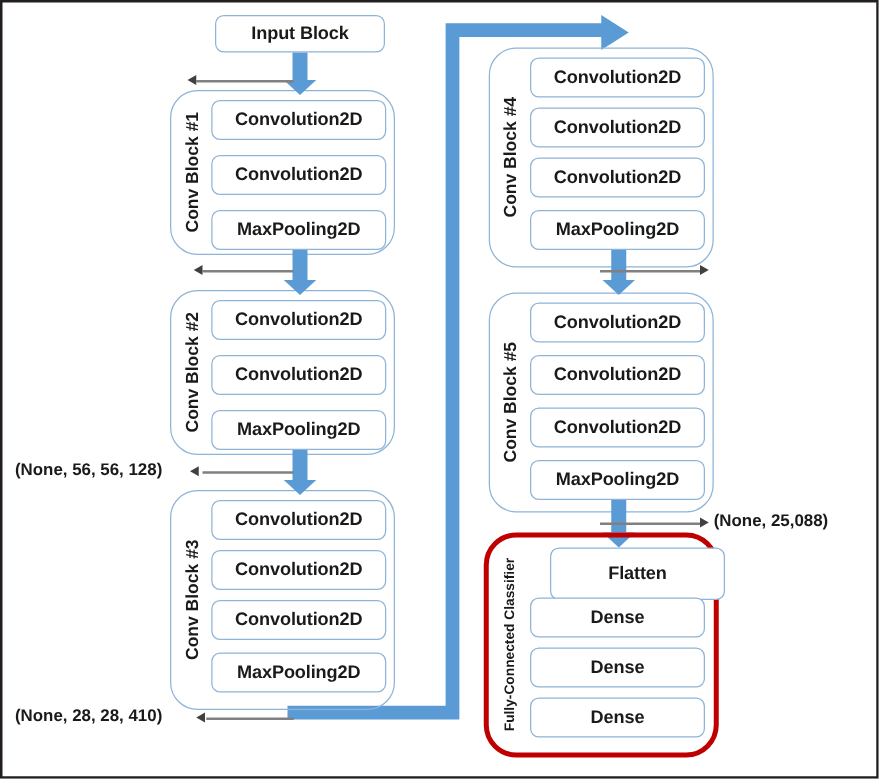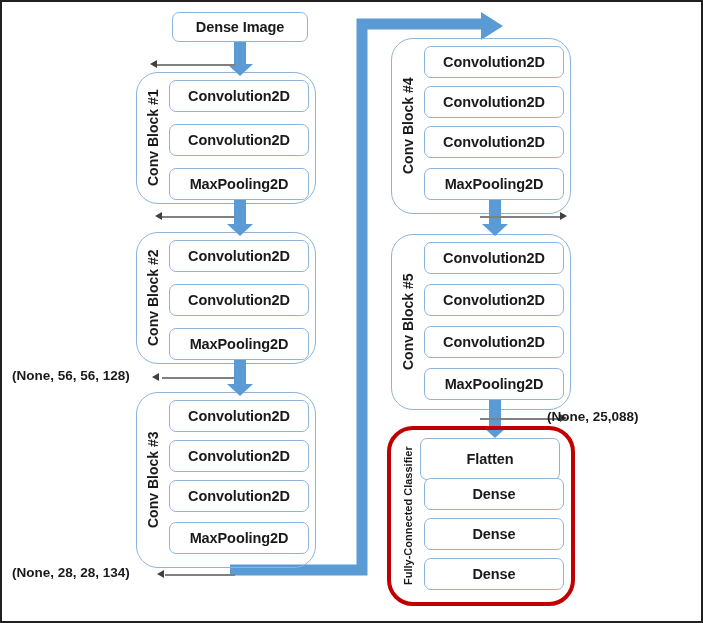--- a/index.html
+++ b/index.html
@@ -120,21 +120,21 @@
 </head>
 <body>
 
 <div id="canvas">
 
   <svg id="skip-connector" viewBox="0 0 703 623" preserveAspectRatio="none">
     <path d="M 228 568 L 360 568 L 360 22 L 487 22" fill="none" stroke="#5b9bd5" stroke-width="11" stroke-linejoin="miter" stroke-linecap="butt"></path>
     <polygon points="479,10 479,38 501,24" fill="#5b9bd5"></polygon>
   </svg>
 
-  <div class="layer" style="left:170px;top:10px;width:136px;height:30px;">Dense Image</div>
+  <div class="layer" style="left:170px;top:10px;width:136px;height:30px;">Input Block</div>
 
   <div class="barrow" style="left:225px;top:40px;height:34px;">
     <div class="shaft" style="height:22px;"></div>
     <div class="head" style="top:22px;"></div>
   </div>
 
   <div class="tline" style="left:155px;top:62px;width:78px;"></div>
   <div class="thead left" style="left:148px;top:58px;"></div>
 
   <div class="block" style="left:134px;top:70px;width:180px;height:132px;"></div>
@@ -166,21 +166,21 @@
   <div class="tline" style="left:160px;top:375px;width:73px;"></div>
   <div class="thead left" style="left:150px;top:371px;"></div>
 
   <div class="block" style="left:134px;top:390px;width:180px;height:176px;"></div>
   <div class="vlabel" style="left:140px;top:390px;width:22px;height:176px;">Conv Block #3</div>
   <div class="layer" style="left:167px;top:398px;width:140px;height:32px;">Convolution2D</div>
   <div class="layer" style="left:167px;top:438px;width:140px;height:32px;">Convolution2D</div>
   <div class="layer" style="left:167px;top:478px;width:140px;height:32px;">Convolution2D</div>
   <div class="layer" style="left:167px;top:520px;width:140px;height:32px;">MaxPooling2D</div>
 
-  <div class="shape" style="left:10px;top:563px;">(None, 28, 28, 134)</div>
+  <div class="shape" style="left:10px;top:563px;">(None, 28, 28, 410)</div>
   <div class="tline" style="left:163px;top:572px;width:70px;"></div>
   <div class="thead left" style="left:155px;top:568px;"></div>
 
   <div class="block" style="left:389px;top:36px;width:180px;height:176px;"></div>
   <div class="vlabel" style="left:395px;top:36px;width:22px;height:176px;">Conv Block #4</div>
   <div class="layer" style="left:422px;top:44px;width:140px;height:32px;">Convolution2D</div>
   <div class="layer" style="left:422px;top:84px;width:140px;height:32px;">Convolution2D</div>
   <div class="layer" style="left:422px;top:124px;width:140px;height:32px;">Convolution2D</div>
   <div class="layer" style="left:422px;top:166px;width:140px;height:32px;">MaxPooling2D</div>
 
@@ -199,22 +199,22 @@
   <div class="layer" style="left:422px;top:324px;width:140px;height:32px;">Convolution2D</div>
   <div class="layer" style="left:422px;top:366px;width:140px;height:32px;">MaxPooling2D</div>
 
   <div class="barrow" style="left:480px;top:396px;height:40px;">
     <div class="shaft" style="height:28px;"></div>
     <div class="head" style="top:28px;"></div>
   </div>
 
   <div class="tline" style="left:478px;top:416px;width:80px;"></div>
   <div class="thead right" style="left:558px;top:412px;"></div>
-  <div class="shape" style="left:545px;top:407px;text-align:right;">(None, 25,088)</div>
+  <div class="shape" style="left:569px;top:407px;text-align:right;">(None, 25,088)</div>
 
   <div class="block fc" style="left:385px;top:424px;width:188px;height:180px;"></div>
   <div class="vlabel small" style="left:395px;top:424px;width:22px;height:180px;">Fully-Connected Classifier</div>
-  <div class="layer" style="left:418px;top:436px;width:140px;height:42px;">Flatten</div>
+  <div class="layer" style="left:438px;top:436px;width:140px;height:42px;">Flatten</div>
   <div class="layer" style="left:422px;top:476px;width:140px;height:32px;">Dense</div>
   <div class="layer" style="left:422px;top:516px;width:140px;height:32px;">Dense</div>
   <div class="layer" style="left:422px;top:556px;width:140px;height:32px;">Dense</div>
 
 </div>
 
 </body></html>

